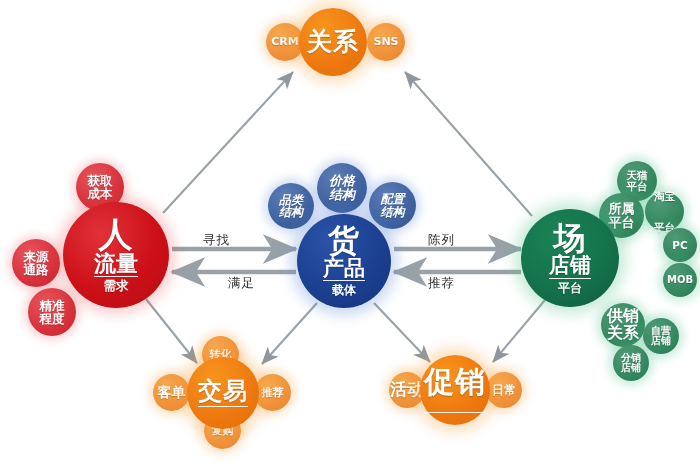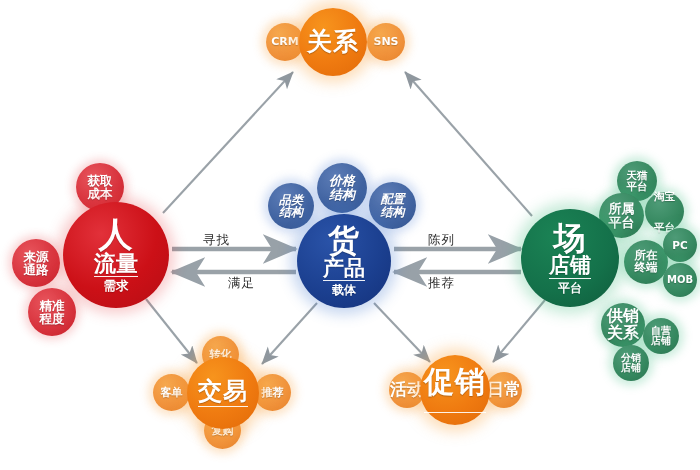--- a/index.html
+++ b/index.html
@@ -185,24 +185,20 @@
     <span class="ln">平台</span>
   </div>
   <div class="node sat c-green-sat glow-green-s" style="left:599px; top:193px; width:45px; height:45px; font-size:13px;">
     <span class="ln">所属</span>
     <span class="ln">平台</span>
   </div>
   <div class="node sat c-green-sat glow-green-s" style="left:645px; top:192px; width:39px; height:39px; font-size:10.5px;gap:20px;">
     <span class="ln">淘宝</span>
     <span class="ln">平台</span>
   </div>
-  <div class="node sat c-green-sat glow-green-s" style="left:624px; top:240px; width:44px; height:44px; font-size:11.5px;">
-    <span class="ln">所在</span>
-    <span class="ln">终端</span>
-  </div>
   <div class="node sat c-green-sat glow-green-s" style="left:663px; top:228px; width:34px; height:34px; font-size:10.5px;">
     <span class="ln">PC</span>
   </div>
   <div class="node sat c-green-sat glow-green-s" style="left:663px; top:263px; width:34px; height:34px; font-size:10px;">
     <span class="ln">MOB</span>
   </div>
   <div class="node sat c-green-sat glow-green-s" style="left:601px; top:303px; width:44px; height:44px; font-size:16px;">
     <span class="ln">供销</span>
     <span class="ln">关系</span>
   </div>
@@ -216,37 +212,37 @@
   </div>
   <div class="node hub c-green glow-green" style="left:521px; top:209px; width:98px; height:98px;">
     <span class="t1" style="font-size:32px; margin-bottom:1px;">场</span>
     <span class="t2" style="font-size:21px;">店铺</span>
     <span class="t3" style="font-size:12px;">平台</span>
   </div>
 
   <div class="node sat c-orange-sat glow-or-s" style="left:202px; top:336px; width:37px; height:37px; font-size:11px;">
     <span class="ln">转化</span>
   </div>
-  <div class="node sat c-orange-sat glow-or-s" style="left:153px; top:374px; width:37px; height:37px; font-size:11px;">
+  <div class="node sat c-orange-sat glow-or-s" style="left:153px; top:374px; width:37px; height:37px; font-size:14px;">
     <span class="ln">客单</span>
   </div>
   <div class="node sat c-orange-sat glow-or-s" style="left:254px; top:374px; width:37px; height:37px; font-size:11px;">
     <span class="ln">推荐</span>
   </div>
   <div class="node sat c-orange-sat glow-or-s" style="left:204px; top:412px; width:37px; height:37px; font-size:11px;">
     <span class="ln">复购</span>
   </div>
   <div class="node hub c-orange glow-or" style="left:187px; top:357px; width:72px; height:72px;">
     <span class="t1" style="font-size:24px; border-bottom:1.5px solid rgba(255,255,255,0.9); padding-bottom:2px;">交易</span>
   </div>
 
   <div class="node sat c-orange-sat glow-or-s" style="left:389px; top:372px; width:36px; height:36px; font-size:17px;">
     <span class="ln">活动</span>
   </div>
-  <div class="node sat c-orange-sat glow-or-s" style="left:486px; top:372px; width:36px; height:36px; font-size:17px;">
+  <div class="node sat c-orange-sat glow-or-s" style="left:486px; top:372px; width:36px; height:36px; font-size:12px;">
     <span class="ln">日常</span>
   </div>
   <div class="node hub c-orange glow-or" style="left:420px; top:355px; width:70px; height:70px;">
     <span class="t1" style="font-size:30px; border-bottom:1.5px solid rgba(255,255,255,0.9); padding-bottom:14px;">促销</span>
   </div>
 
   <div class="edge-label" style="left:203px; top:232px;">寻找</div>
   <div class="edge-label" style="left:203px; top:275px;margin-left:25px;">满足</div>
   <div class="edge-label" style="left:428px; top:232px;">陈列</div>
   <div class="edge-label" style="left:428px; top:275px;">推荐</div>

